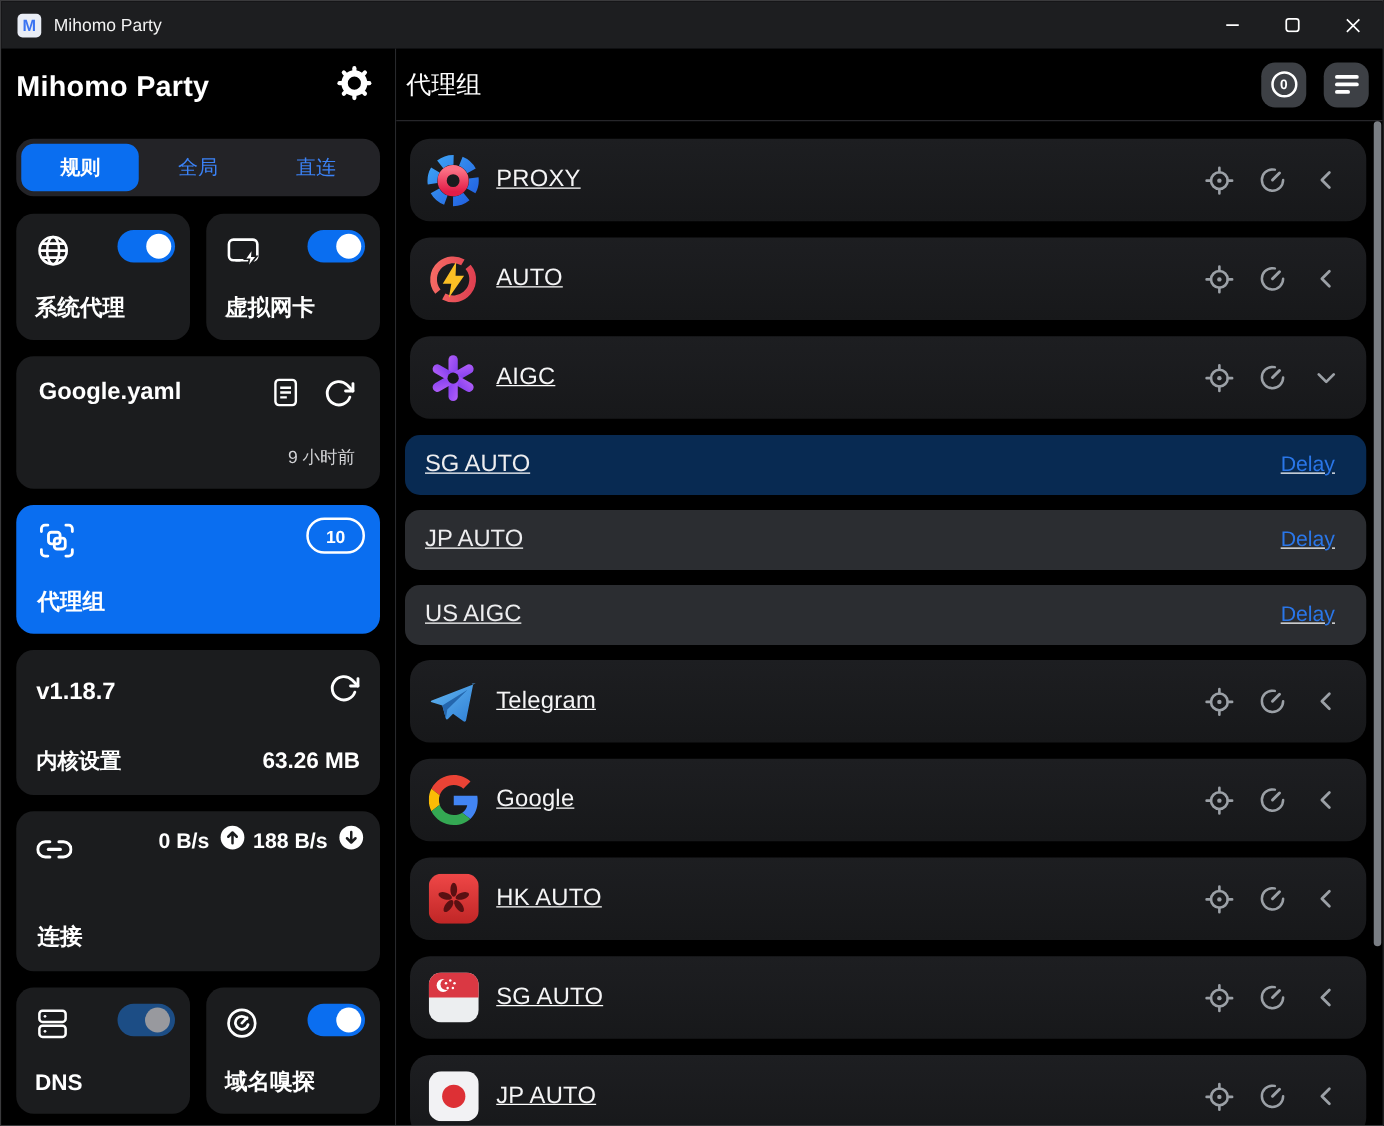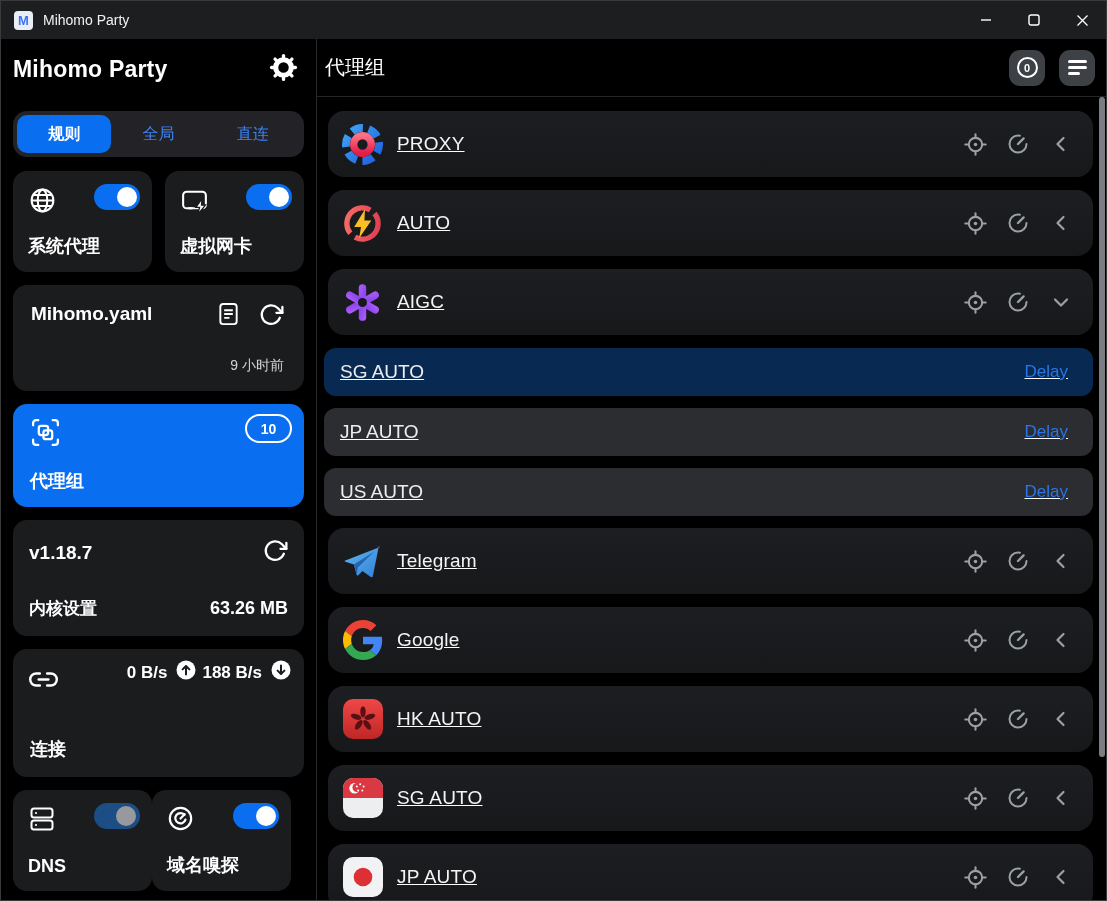--- a/index.html
+++ b/index.html
@@ -54,21 +54,21 @@
   .core-version { font-size:19px; font-weight:bold; }
   .core-bottom { position:absolute; left:16px; right:16px; bottom:16px;
     display:flex; align-items:center; justify-content:space-between; }
   .core-label { font-size:17px; font-weight:bold; }
   .core-mem { font-size:18px; font-weight:bold; }
   .conn-card { margin-top:13px; height:128px; padding:14px 14px; }
   .conn-icon { position:absolute; left:16px; top:16px; }
   .conn-stats { position:absolute; right:12px; top:10px; display:flex; gap:5px; align-items:flex-end; }
   .conn-row { display:flex; align-items:center; gap:8px; font-size:17px; font-weight:bold; }
   .conn-label { position:absolute; left:17px; bottom:16px; font-size:18px; font-weight:bold; }
-  .bottom-grid { display:flex; margin-top:13px; }
+  .bottom-grid { display:flex; gap:13px; margin-top:13px; }
   .dns-label { position:absolute; left:15px; bottom:13px; font-size:21px; font-weight:bold; }
   
   .vdiv { position:absolute; left:315px; top:38px; width:1px; height:863px; background:#28292c; }
   .main { position:absolute; left:316px; top:38px; width:791px; height:863px; background:#000; }
   .main-header { height:58px; border-bottom:1px solid #26262a; display:flex; align-items:center;
     padding:0 13px 0 8px; }
   .main-title { font-size:20px; font-weight:500; color:#fff; }
   .hdr-actions { margin-left:auto; display:flex; gap:14px; }
   .hdr-btn { width:36px; height:36px; border-radius:11px; background:#3d4045;
     display:flex; align-items:center; justify-content:center; }
@@ -171,21 +171,21 @@
             </svg>
           </span>
           <span class="toggle on">
               <span class="knob"></span>
             </span>
           <span class="t-label">虚拟网卡</span>
         </div>
       </div>
 
       <div class="card profile-card">
-        <div class="profile-name">Mihomo.yaml</div>
+        <div class="profile-name">Google.yaml</div>
         <div class="profile-icons">
           <span>
             <svg width="25" height="27" viewBox="0 0 26 28" fill="none" stroke="#fff" stroke-width="2">
               <rect x="4.5" y="3" width="17" height="21" rx="3"></rect>
               <path d="M8.5 9.5h9M8.5 13.5h9M8.5 17.5h5.5"></path>
             </svg>
           </span>
           <span>
             <svg width="26" height="26" viewBox="0 0 24 24" fill="none" stroke="#fff" stroke-width="2.1" stroke-linecap="round" stroke-linejoin="round">
               <polyline points="22.5 4.5 22.5 10 17 10"></polyline>
@@ -425,21 +425,21 @@
         </div>
         <div class="s-row selected">
           <span class="s-name">SG AUTO</span>
           <span class="s-delay">Delay</span>
         </div>
         <div class="s-row">
           <span class="s-name">JP AUTO</span>
           <span class="s-delay">Delay</span>
         </div>
         <div class="s-row">
-          <span class="s-name">US AUTO</span>
+          <span class="s-name">US AIGC</span>
           <span class="s-delay">Delay</span>
         </div>
         <div class="g-row">
           <span class="g-icon">
             <svg width="44" height="44" viewBox="0 0 44 44">
               <defs>
                 <linearGradient id="tgg" x1="0" y1="0" x2="1" y2="1">
                   <stop offset="0" stop-color="#62b6f0"></stop>
                   <stop offset="1" stop-color="#2f7fd6"></stop>
                 </linearGradient>

